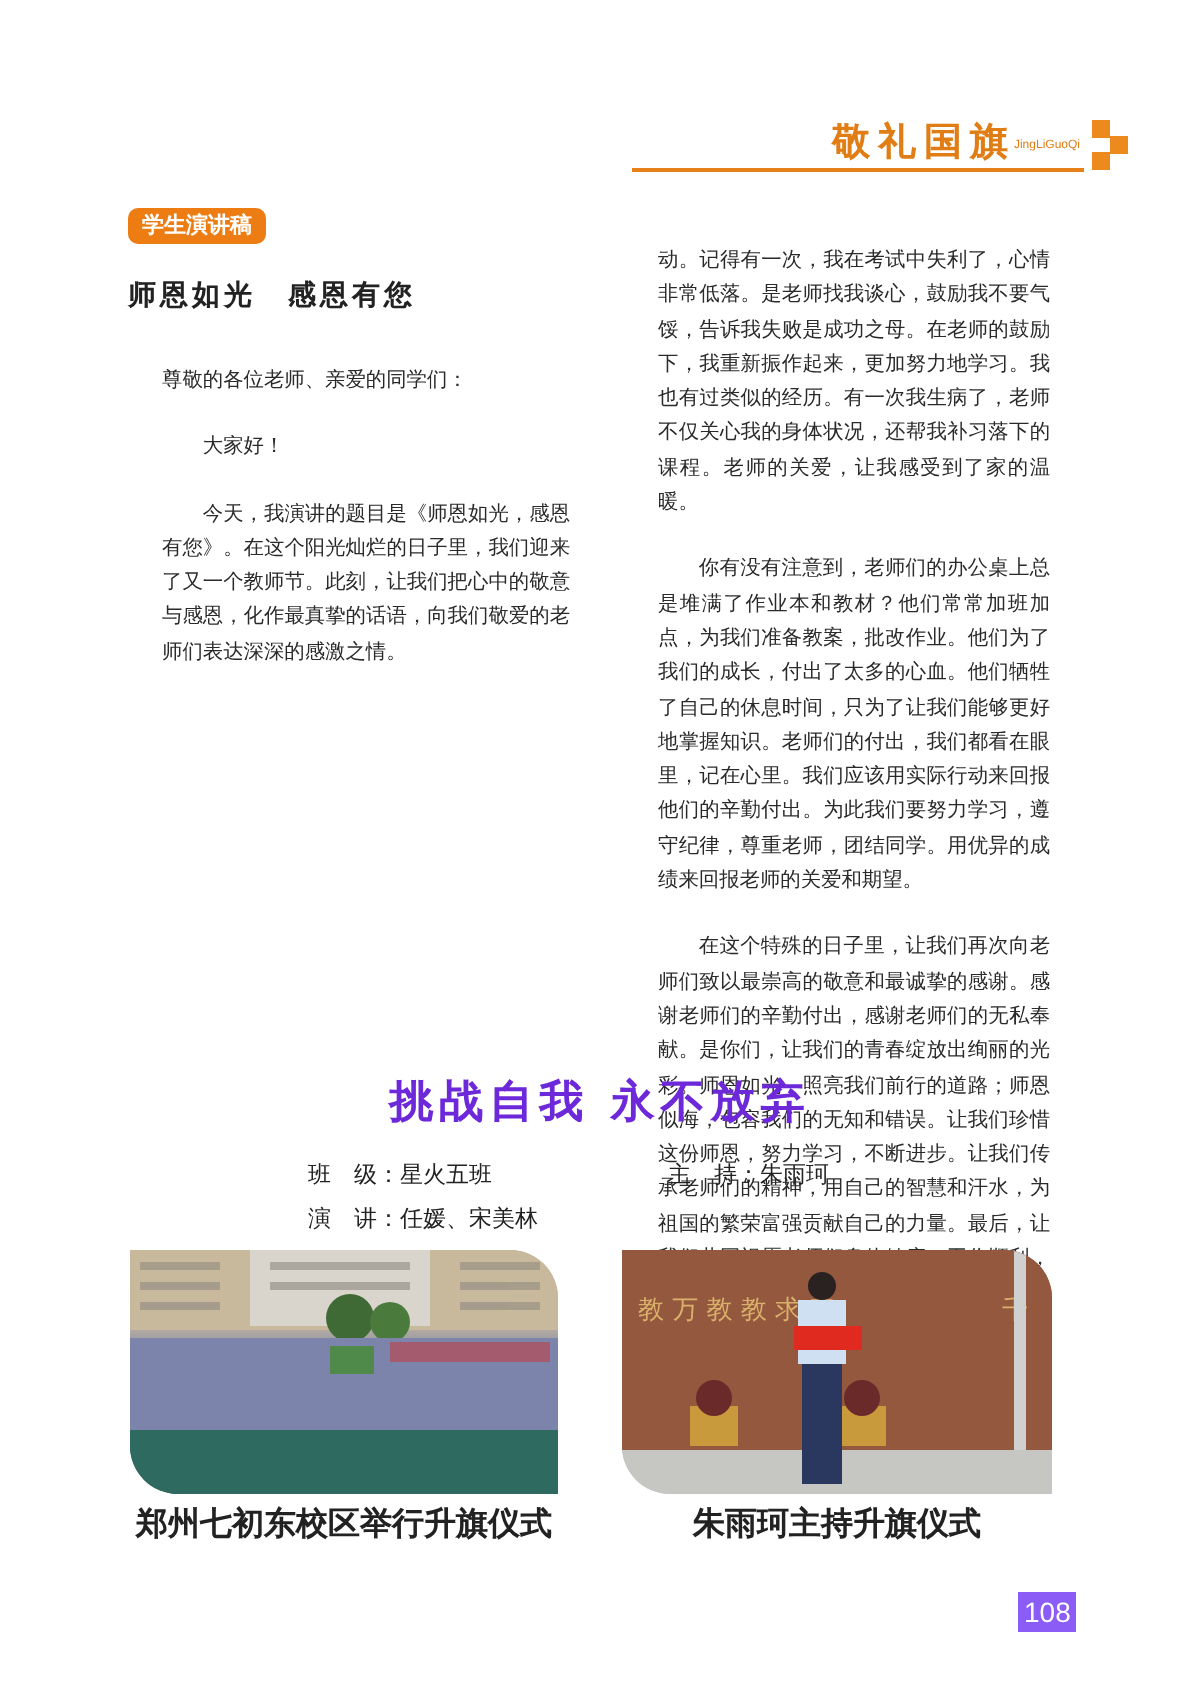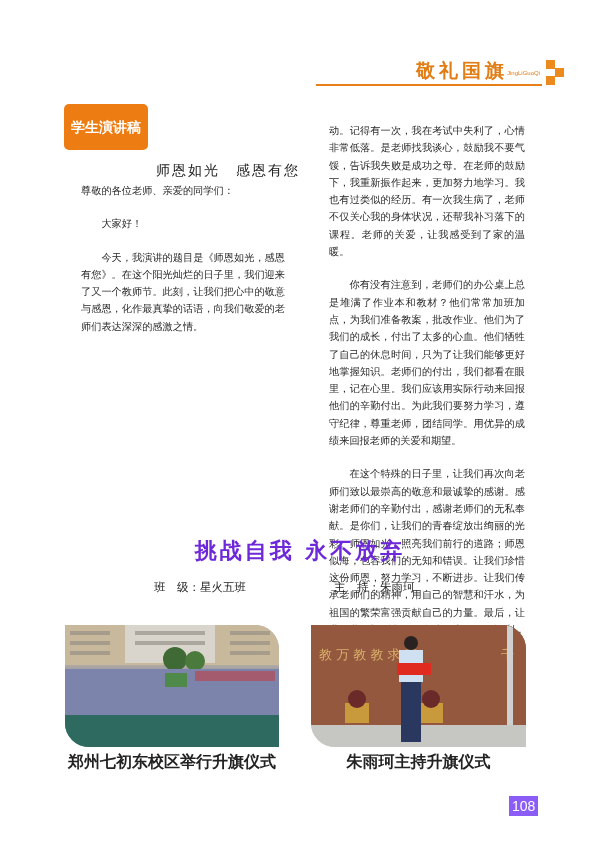--- a/index.html
+++ b/index.html
@@ -6,24 +6,24 @@
     body { width:600px; height:849px; position:relative; overflow:hidden;
            font-family:"DejaVu Serif", "Liberation Serif", serif; color:#222; }
     .header { position:absolute; top:56px; left:316px; width:254px; height:30px; }
     .header .rule { position:absolute; left:0; right:28px; top:28px; height:1.5px; background:#e8801a; }
     .header .title { position:absolute; right:62px; top:2px; font-family:"DejaVu Sans","Liberation Sans",sans-serif;
                      font-weight:bold; font-size:19px; letter-spacing:4px; color:#e07d14; }
     .header .pinyin { position:absolute; right:30px; top:14px; font-family:"Liberation Sans",sans-serif; font-size:6px; color:#e07d14; }
     .header .squares { position:absolute; right:0; top:4px; width:24px; height:24px; }
     .sq { position:absolute; width:9px; height:9px; background:#ed8a1e; }
     .badge { position:absolute; top:104px; left:64px; background:#ed7d12; color:#fff; border-radius:5px;
-             font-family:"DejaVu Sans","Liberation Sans",sans-serif; font-weight:bold; font-size:14px;
-             padding:17px 7px; line-height:12px; }
-    .speech-title { position:absolute; top:139px; left:64px; width:236px; text-align:right;
-                    font-size:14px; font-weight:normal; letter-spacing:2px; color:#222;margin-top:23px; }
+             font-family:"DejaVu Sans","Liberation Sans",sans-serif; font-weight:bold; font-size:11px;
+             padding:3px 7px; line-height:12px; }
+    .speech-title { position:absolute; top:139px; left:64px; width:236px; text-align:left;
+                    font-size:14px; font-weight:bold; letter-spacing:2px; color:#222; }
     .col { position:absolute; font-size:10.2px; line-height:17.3px; text-align:justify; color:#2a2a2a; }
     .col p { margin:16px; }
     .col .ind { text-indent:2em; }
     .colL { top:166px; left:65px; width:236px; }
     .colR { top:106px; left:313px; width:228px; }
     .section-title { position:absolute; top:536px; left:0; width:600px; text-align:center;
                      font-size:22px; font-weight:bold; color:#6d28d9; letter-spacing:3px; }
     .credits { position:absolute; top:576px; left:154px; width:360px; font-size:11.5px; line-height:22px; }
     .credits .row { position:relative; height:22px; }
     .credits .right { position:absolute; left:180px; top:0; }
@@ -68,20 +68,23 @@
   <p class="ind">在这个特殊的日子里，让我们再次向老师们致以最崇高的敬意和最诚挚的感谢。感谢老师们的辛勤付出，感谢老师们的无私奉献。是你们，让我们的青春绽放出绚丽的光彩。师恩如光，照亮我们前行的道路；师恩似海，包容我们的无知和错误。让我们珍惜这份师恩，努力学习，不断进步。让我们传承老师们的精神，用自己的智慧和汗水，为祖国的繁荣富强贡献自己的力量。最后，让我们共同祝愿老师们身体健康，工作顺利，家庭幸福！祝愿所有的老师们教师节快乐！谢谢大家！</p>
 </div>
 
 <div class="section-title">挑战自我 永不放弃</div>
 
 <div class="credits">
   <div class="row">
     <span>班　级：</span><span>星火五班</span>
     <span class="right"><span>主　持：</span><span>朱雨珂</span></span>
   </div>
+  <div class="row">
+    <span>演　讲：</span><span>任媛、宋美林</span>
+  </div>
 </div>
 
 <div class="photo photo1">
   <svg width="214" height="122" viewBox="0 0 214 122">
     <rect x="0" y="0" width="214" height="40" fill="#c8b89c"></rect>
     <rect x="60" y="0" width="90" height="38" fill="#d9d5cc"></rect>
     <g fill="#8f8a80" opacity="0.6">
       <rect x="5" y="6" width="40" height="4"></rect>
         <rect x="5" y="16" width="40" height="4"></rect>
         <rect x="5" y="26" width="40" height="4"></rect>

